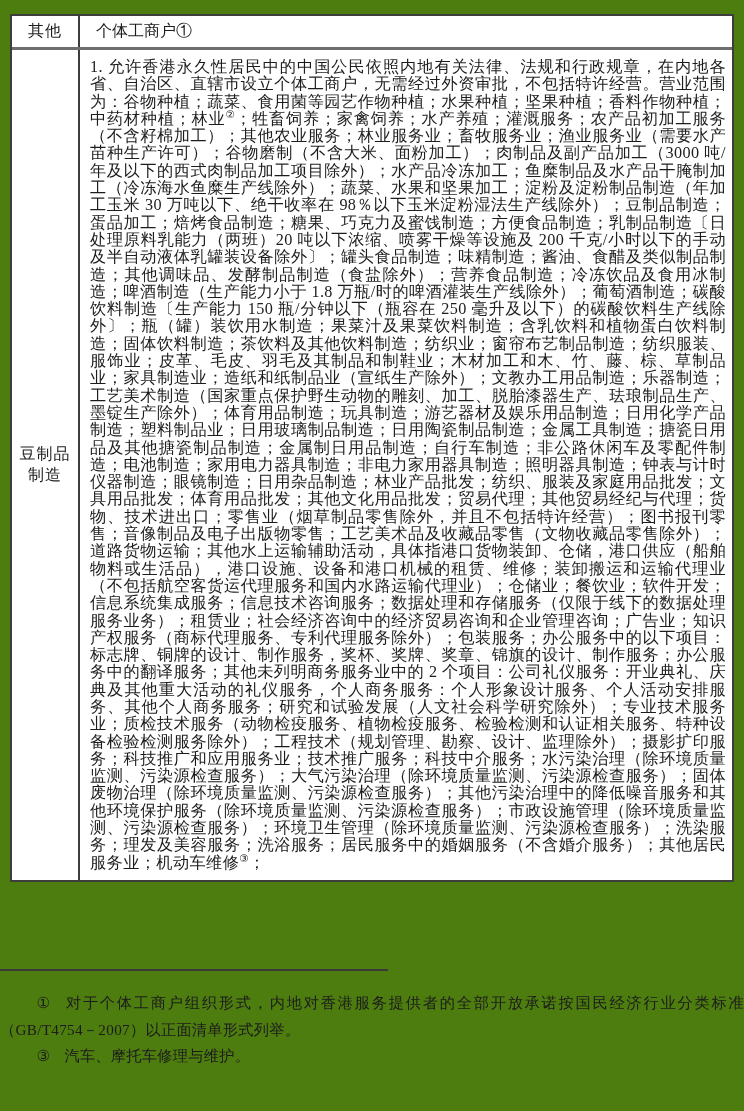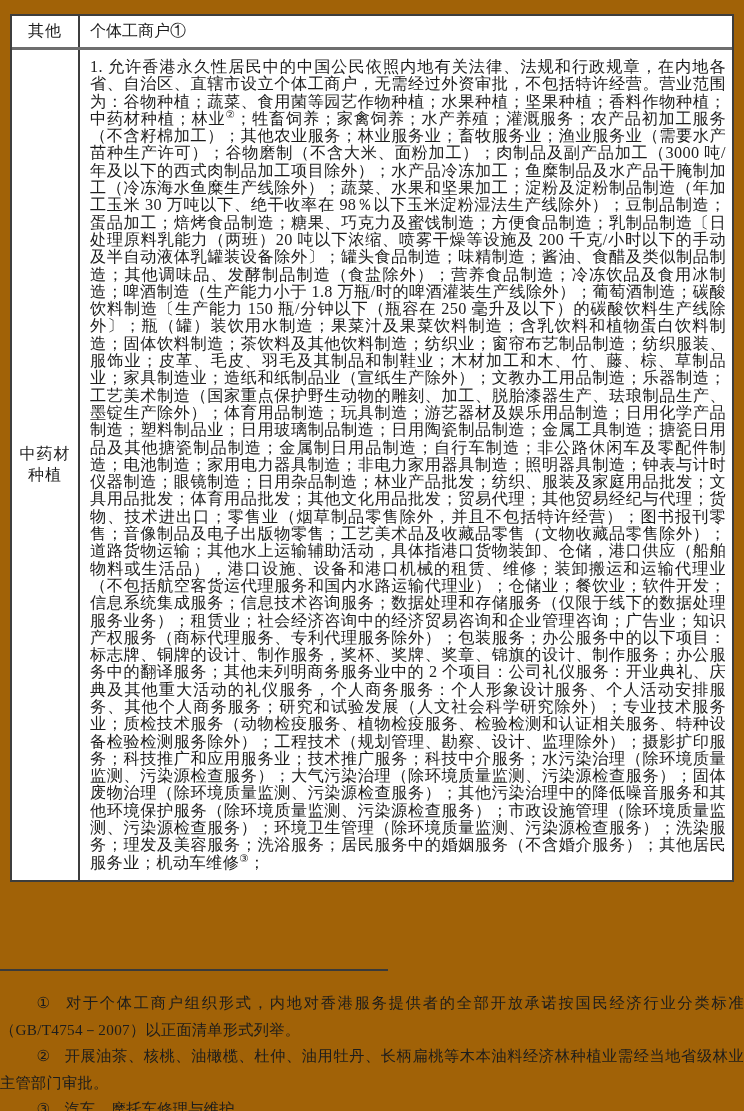--- a/index.html
+++ b/index.html
@@ -3,21 +3,21 @@
 <meta charset="utf-8">
 <style>
   html, body { margin: 0; padding: 0; }
   body {
     width: 744px; height: 1111px;
     background: #ffffff;
     font-family: "Liberation Serif", "DejaVu Serif", serif;
     color: #1c1c1c;
     overflow: hidden;
   }
-  .page { position: relative; width: 744px; height: 1111px; background: #a16207; }
+  .page { position: relative; width: 744px; height: 1111px; background: #4d7c0f; }
 
   
   .commit-table {
     position: absolute; left: 10px; top: 14px; width: 724px;
     border: 2px solid #3d3d3d;
     box-sizing: border-box;
     background: #ffffff;
   }
   .t-row { display: flex; align-items: stretch; }
   .t-row.header { border-bottom: 3px solid #6e6e6e; min-height: 31px; }
@@ -25,21 +25,21 @@
     width: 68px; flex: 0 0 68px;
     border-right: 2px solid #3d3d3d;
     display: flex; align-items: center; justify-content: center;
     font-size: 16px; letter-spacing: 1px;
     box-sizing: border-box;
     text-align: center;
   }
   .cell-content {
     flex: 1 1 auto;
     box-sizing: border-box;
-    padding: 5px 8px 5px 10px;
+    padding: 5px 8px 5px 16px;
     display: flex; align-items: center;
     font-size: 16px;
   }
   .t-row.body .cell-content {
     display: block;
     padding: 9px 6px 8px 10px;
   }
   .body-paragraph {
     font-size: 16.2px;
     line-height: 17.3px;
@@ -83,29 +83,28 @@
     <div class="t-row header">
       <div class="cell-label">
         <span>其他</span>
       </div>
       <div class="cell-content">
         <span>个体工商户①</span>
       </div>
     </div>
     <div class="t-row body">
       <div class="cell-label">
-        <span>中药材种植</span>
+        <span>豆制品制造</span>
       </div>
       <div class="cell-content">
         <p class="body-paragraph"><span>1. 允许香港永久性居民中的中国公民依照内地有关法律、法规和行政规章，在内地各省、自治区、直辖市设立个体工商户，无需经过外资审批，不包括特许经营。营业范围为：谷物种植；蔬菜、食用菌等园艺作物种植；水果种植；坚果种植；香料作物种植；中药材种植；林业</span><span class="sup">②</span><span>；牲畜饲养；家禽饲养；水产养殖；灌溉服务；农产品初加工服务（不含籽棉加工）；其他农业服务；林业服务业；畜牧服务业；渔业服务业（需要水产苗种生产许可）；谷物磨制（不含大米、面粉加工）；肉制品及副产品加工（3000 吨/年及以下的西式肉制品加工项目除外）；水产品冷冻加工；鱼糜制品及水产品干腌制加工（冷冻海水鱼糜生产线除外）；蔬菜、水果和坚果加工；淀粉及淀粉制品制造（年加工玉米 30 万吨以下、绝干收率在 98％以下玉米淀粉湿法生产线除外）；豆制品制造；蛋品加工；焙烤食品制造；糖果、巧克力及蜜饯制造；方便食品制造；乳制品制造〔日处理原料乳能力（两班）20 吨以下浓缩、喷雾干燥等设施及 200 千克/小时以下的手动及半自动液体乳罐装设备除外〕；罐头食品制造；味精制造；酱油、食醋及类似制品制造；其他调味品、发酵制品制造（食盐除外）；营养食品制造；冷冻饮品及食用冰制造；啤酒制造（生产能力小于 1.8 万瓶/时的啤酒灌装生产线除外）；葡萄酒制造；碳酸饮料制造〔生产能力 150 瓶/分钟以下（瓶容在 250 毫升及以下）的碳酸饮料生产线除外〕；瓶（罐）装饮用水制造；果菜汁及果菜饮料制造；含乳饮料和植物蛋白饮料制造；固体饮料制造；茶饮料及其他饮料制造；纺织业；窗帘布艺制品制造；纺织服装、服饰业；皮革、毛皮、羽毛及其制品和制鞋业；木材加工和木、竹、藤、棕、草制品业；家具制造业；造纸和纸制品业（宣纸生产除外）；文教办工用品制造；乐器制造；工艺美术制造（国家重点保护野生动物的雕刻、加工、脱胎漆器生产、珐琅制品生产、墨锭生产除外）；体育用品制造；玩具制造；游艺器材及娱乐用品制造；日用化学产品制造；塑料制品业；日用玻璃制品制造；日用陶瓷制品制造；金属工具制造；搪瓷日用品及其他搪瓷制品制造；金属制日用品制造；自行车制造；非公路休闲车及零配件制造；电池制造；家用电力器具制造；非电力家用器具制造；照明器具制造；钟表与计时仪器制造；眼镜制造；日用杂品制造；林业产品批发；纺织、服装及家庭用品批发；文具用品批发；体育用品批发；其他文化用品批发；贸易代理；其他贸易经纪与代理；货物、技术进出口；零售业（烟草制品零售除外，并且不包括特许经营）；图书报刊零售；音像制品及电子出版物零售；工艺美术品及收藏品零售（文物收藏品零售除外）；道路货物运输；其他水上运输辅助活动，具体指港口货物装卸、仓储，港口供应（船舶物料或生活品），港口设施、设备和港口机械的租赁、维修；装卸搬运和运输代理业（不包括航空客货运代理服务和国内水路运输代理业）；仓储业；餐饮业；软件开发；信息系统集成服务；信息技术咨询服务；数据处理和存储服务（仅限于线下的数据处理服务业务）；租赁业；社会经济咨询中的经济贸易咨询和企业管理咨询；广告业；知识产权服务（商标代理服务、专利代理服务除外）；包装服务；办公服务中的以下项目：标志牌、铜牌的设计、制作服务，奖杯、奖牌、奖章、锦旗的设计、制作服务；办公服务中的翻译服务；其他未列明商务服务业中的 2 个项目：公司礼仪服务：开业典礼、庆典及其他重大活动的礼仪服务，个人商务服务：个人形象设计服务、个人活动安排服务、其他个人商务服务；研究和试验发展（人文社会科学研究除外）；专业技术服务业；质检技术服务（动物检疫服务、植物检疫服务、检验检测和认证相关服务、特种设备检验检测服务除外）；工程技术（规划管理、勘察、设计、监理除外）；摄影扩印服务；科技推广和应用服务业；技术推广服务；科技中介服务；水污染治理（除环境质量监测、污染源检查服务）；大气污染治理（除环境质量监测、污染源检查服务）；固体废物治理（除环境质量监测、污染源检查服务）；其他污染治理中的降低噪音服务和其他环境保护服务（除环境质量监测、污染源检查服务）；市政设施管理（除环境质量监测、污染源检查服务）；环境卫生管理（除环境质量监测、污染源检查服务）；洗染服务；理发及美容服务；洗浴服务；居民服务中的婚姻服务（不含婚介服务）；其他居民服务业；机动车维修</span><span class="sup">③</span><span>；</span></p>
       </div>
     </div>
   </div>
 
   <div class="footnote-sep"></div>
 
   <div class="footnotes">
     <p><span class="fn-marker">①</span><span>对于个体工商户组织形式，内地对香港服务提供者的全部开放承诺按国民经济行业分类标准（GB/T4754－2007）以正面清单形式列举。</span></p>
-    <p><span class="fn-marker">②</span><span>开展油茶、核桃、油橄榄、杜仲、油用牡丹、长柄扁桃等木本油料经济林种植业需经当地省级林业主管部门审批。</span></p>
     <p><span class="fn-marker">③</span><span>汽车、摩托车修理与维护。</span></p>
   </div>
 
 </div>
 
 </body></html>

